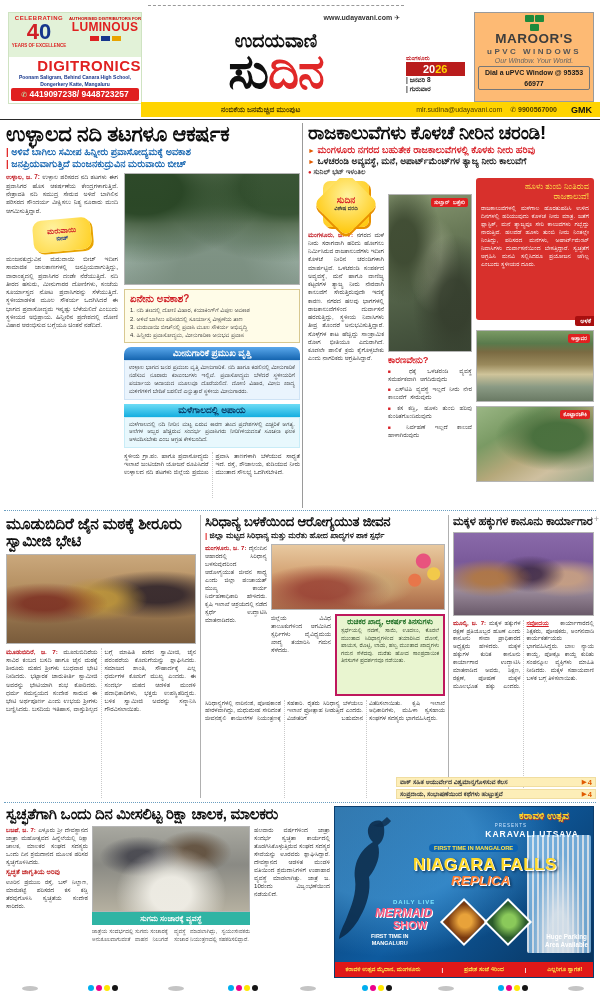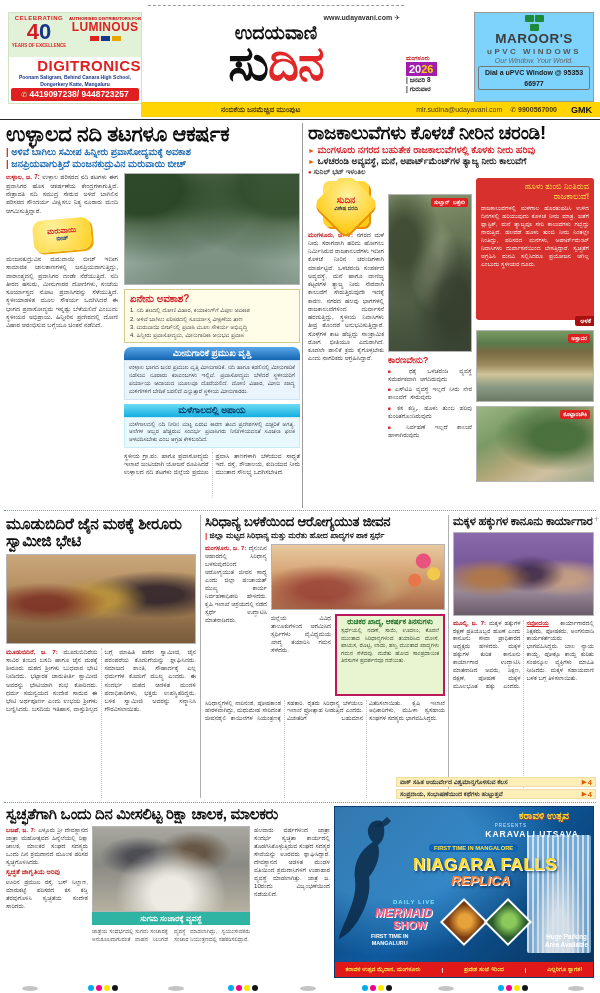--- a/index.html
+++ b/index.html
@@ -30,34 +30,34 @@
   .la-badges i:nth-child(3){background:#e8a400;}
   .la-name{font-size:15px;font-weight:bold;color:#e02020;text-align:right;letter-spacing:.5px;line-height:1.15;}
   .la-addr{font-size:5px;font-weight:bold;color:#16368c;text-align:center;line-height:1.25;}
   .la-phone{margin:1px 2px 0;background:#e02020;color:#fff;border-radius:2px;font-size:8.5px;
             font-weight:bold;text-align:center;line-height:12px;}
   .la-phone .ic{color:#b8f5b8;font-size:7px;}
 
   
   .masthead{position:absolute;left:150px;top:8px;width:252px;height:94px;text-align:center;}
   .mh-web{position:absolute;right:2px;top:6px;font-size:7px;font-weight:bold;color:#333;}
-  .mh-paper{margin-top:15px;font-size:19px;font-weight:bold;color:#101010;line-height:1;}
+  .mh-paper{margin-top:23px;font-size:19px;font-weight:bold;color:#101010;line-height:1;}
   .mh-edition{font-size:48px;font-weight:bold;line-height:.92;letter-spacing:-1px;}
   .mh-b{color:#101010;} .mh-r{color:#e02828;}
 
   
   .date-block{position:absolute;left:406px;top:54px;width:64px;font-size:6.5px;line-height:1.35;}
   .db-city{color:#c01820;font-weight:bold;font-size:6px;}
-  .db-year{display:inline-block;background:#a21caf;padding:0 3px;font-weight:bold;font-size:11px;line-height:14px;}
+  .db-year{display:inline-block;background:#b91c1c;padding:0 17px;font-weight:bold;font-size:11px;line-height:14px;}
   .db-y1{color:#fff;} .db-y2{color:#ffd400;}
   .db-line{color:#222;font-weight:bold;}
 
   
   .right-ad{position:absolute;left:474px;top:12px;width:120px;height:90px;border:1px solid #9a9a9a;
-            background:#7dd3fc;text-align:center;padding-top:2px;}
+            background:#fdba74;text-align:center;padding-top:2px;}
   .win-logo{width:22px;height:16px;margin:0 auto;display:flex;flex-wrap:wrap;gap:1px;justify-content:center;}
   .win-logo i{display:block;width:9px;height:7px;background:#1d8a3c;border-radius:1px;}
   .ra-brand{font-size:13.5px;font-weight:bold;color:#3d3d3d;letter-spacing:.5px;line-height:1.2;}
   .ra-line2{font-size:8px;font-weight:bold;color:#555;letter-spacing:2.5px;}
   .ra-tag{font-size:7px;font-style:italic;color:#666;margin-top:1px;}
   .ra-dial{margin:2px 3px 0;border:1px solid #777;border-radius:2px;font-size:7px;font-weight:bold;color:#1a1a1a;line-height:11px;}
 
   
   .ystrip{position:absolute;left:141px;top:102px;width:459px;height:15px;background:#ffd400;
           display:flex;align-items:center;font-size:7px;color:#333;}

